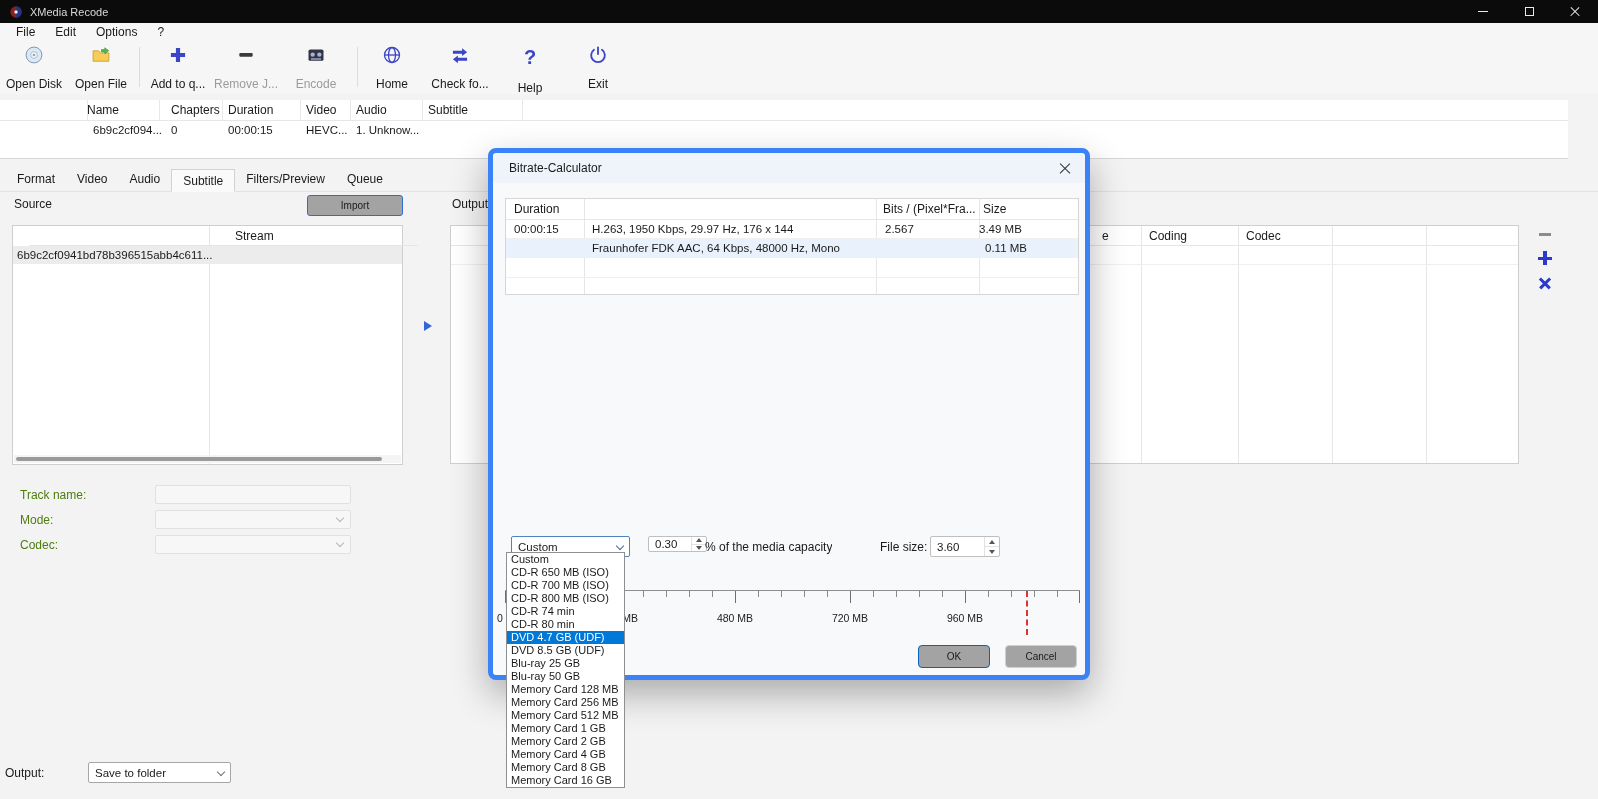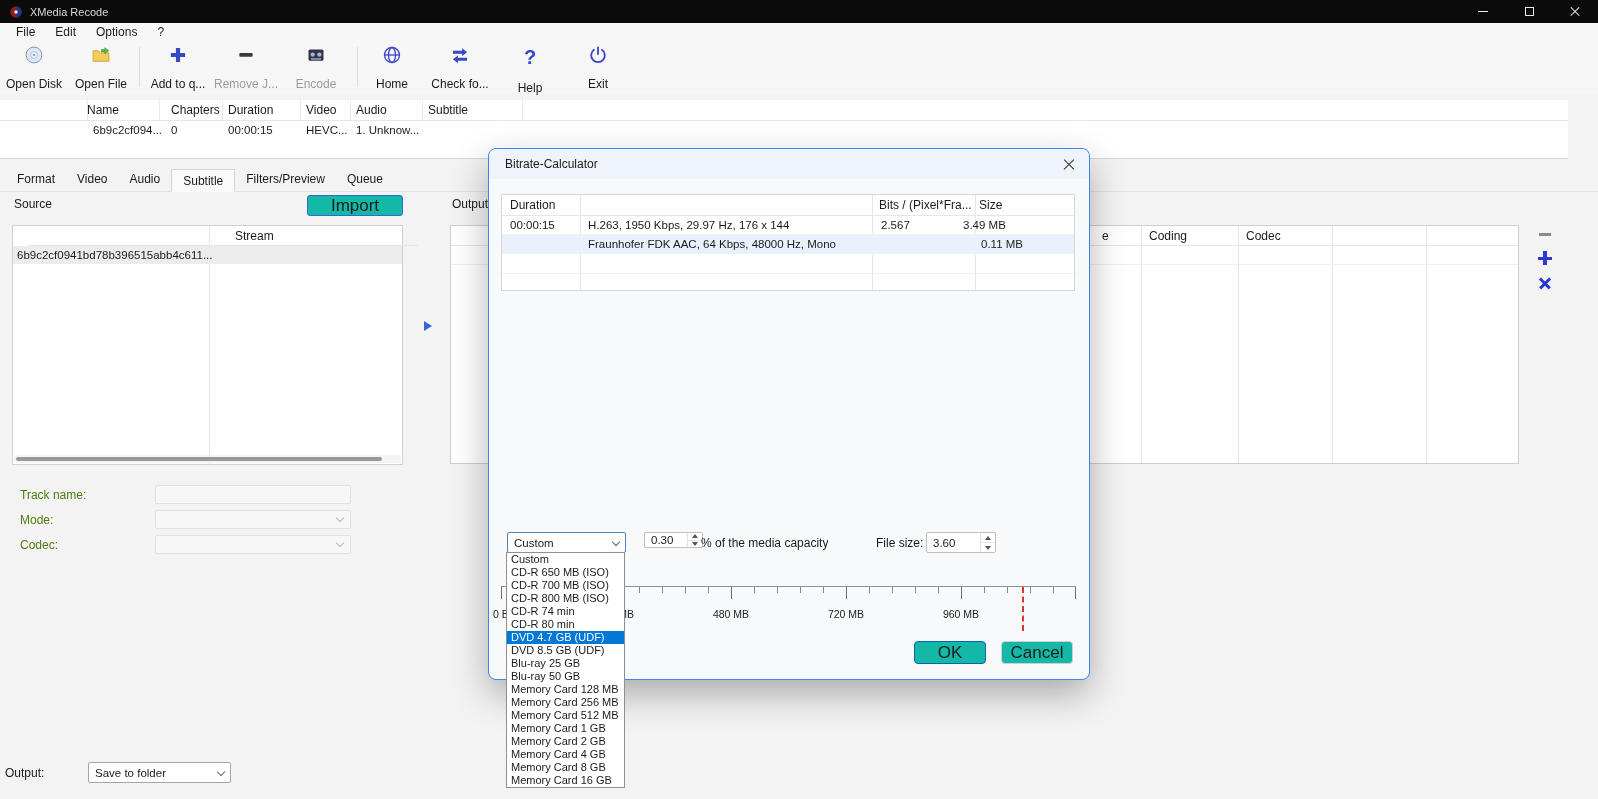--- a/index.html
+++ b/index.html
@@ -49,28 +49,28 @@
   .combo{background:#fff;border:1px solid #a6a6a6;border-radius:2px;display:flex;align-items:center}
   .combo .val{flex:1;padding-left:6px;font-size:11.5px;white-space:nowrap;overflow:hidden}
   .combo .cwrap{width:18px;display:flex;justify-content:center}
   
   .spinbox{background:#fff;border:1px solid #bfbfbf;border-radius:2px;display:flex;align-items:stretch}
   .spinval{flex:1;padding-left:6px;font-size:11.5px;display:flex;align-items:center}
   .spincol{width:15px;border-left:1px solid #e2e2e2;display:flex;flex-direction:column}
   .spinbtn{flex:1;display:flex;align-items:center;justify-content:center}
   .spinbtn + .spinbtn{border-top:1px solid #e2e2e2}
   
-  .dialog{left:488px;top:148px;width:602px;height:532px;background:#f8f9fb;border:1px solid #3b82f6;border-radius:8px;box-shadow:0 14px 36px rgba(0,0,0,.30);z-index:20}
+  .dialog{left:488px;top:148px;width:602px;height:532px;background:#f8f9fb;border:5px solid #3b82f6;border-radius:8px;box-shadow:0 14px 36px rgba(0,0,0,.30);z-index:20}
   .dtitle{position:absolute;left:0;top:0;width:100%;height:30px;background:#eff4fa;border-radius:8px 8px 0 0;display:flex;align-items:center}
   .dtitle span{margin-left:16px;font-size:12px}
   .dclose{position:absolute;right:12px;top:8px;width:15px;height:15px}
   .dclose .xbar{background:#333;width:14px;top:7px}
   .ddi{height:13px;line-height:13px;font-size:11px;padding-left:4px;white-space:nowrap;overflow:hidden}
   .ddi.sel{background:#0078d7;color:#fff}
-  .btn{display:flex;align-items:center;justify-content:center;background:#14b8a6;border-radius:4px;font-size:17px}
+  .btn{display:flex;align-items:center;justify-content:center;background:#a3a3a3;border-radius:4px;font-size:10px}
   
   .minorticks{position:absolute;left:0;top:0;width:575px;height:6px;
      background:repeating-linear-gradient(to right,#8a8a8a 0 1px,transparent 1px 23px)}
   .majortick{position:absolute;top:0;width:1px;height:12px;background:#6f6f6f}
   .slab{position:absolute;top:21px;width:60px;text-align:center;font-size:10.5px;color:#222;white-space:nowrap}
 </style>
 </head>
 <body>
 
 <div class="a titlebar">
@@ -293,21 +293,21 @@
     <div class="vline" style="left:473px"></div>
     <div class="a" style="left:0;top:0;width:100%;height:21px;border-bottom:1px solid #e6e6e6">
       <span class="a nw" style="left:8px;line-height:21px">Duration</span>
       <span class="a nw" style="left:377px;line-height:21px;width:94px;overflow:hidden">Bits / (Pixel*Fra...</span>
       <span class="a nw" style="left:477px;line-height:21px">Size</span>
     </div>
     <div class="a" style="left:0;top:21px;width:100%;height:19px;border-bottom:1px solid #f0f0f0">
       <span class="rcell" style="left:3px;width:74px">00:00:15</span>
       <span class="rcell" style="left:81px;width:288px">H.263, 1950 Kbps, 29.97 Hz, 176 x 144</span>
       <span class="rcell" style="left:374px;width:98px">2.567</span>
-      <span class="rcell" style="left:456px;width:98px">3.49 MB</span>
+      <span class="rcell" style="left:468px;width:98px">3.49 MB</span>
     </div>
     <div class="a" style="left:0;top:40px;width:100%;height:19px;background:#e9f2fc;border-bottom:1px solid #f0f0f0">
       <span class="rcell" style="left:81px;width:288px">Fraunhofer FDK AAC, 64 Kbps, 48000 Hz, Mono</span>
       <span class="rcell" style="left:474px;width:98px">0.11 MB</span>
     </div>
     <div class="hline" style="top:78px"></div>
   </div>
 
   <div class="a combo" style="left:18px;top:383px;width:119px;height:21px;border-color:#4f84c4">
     <span class="val">Custom</span>

